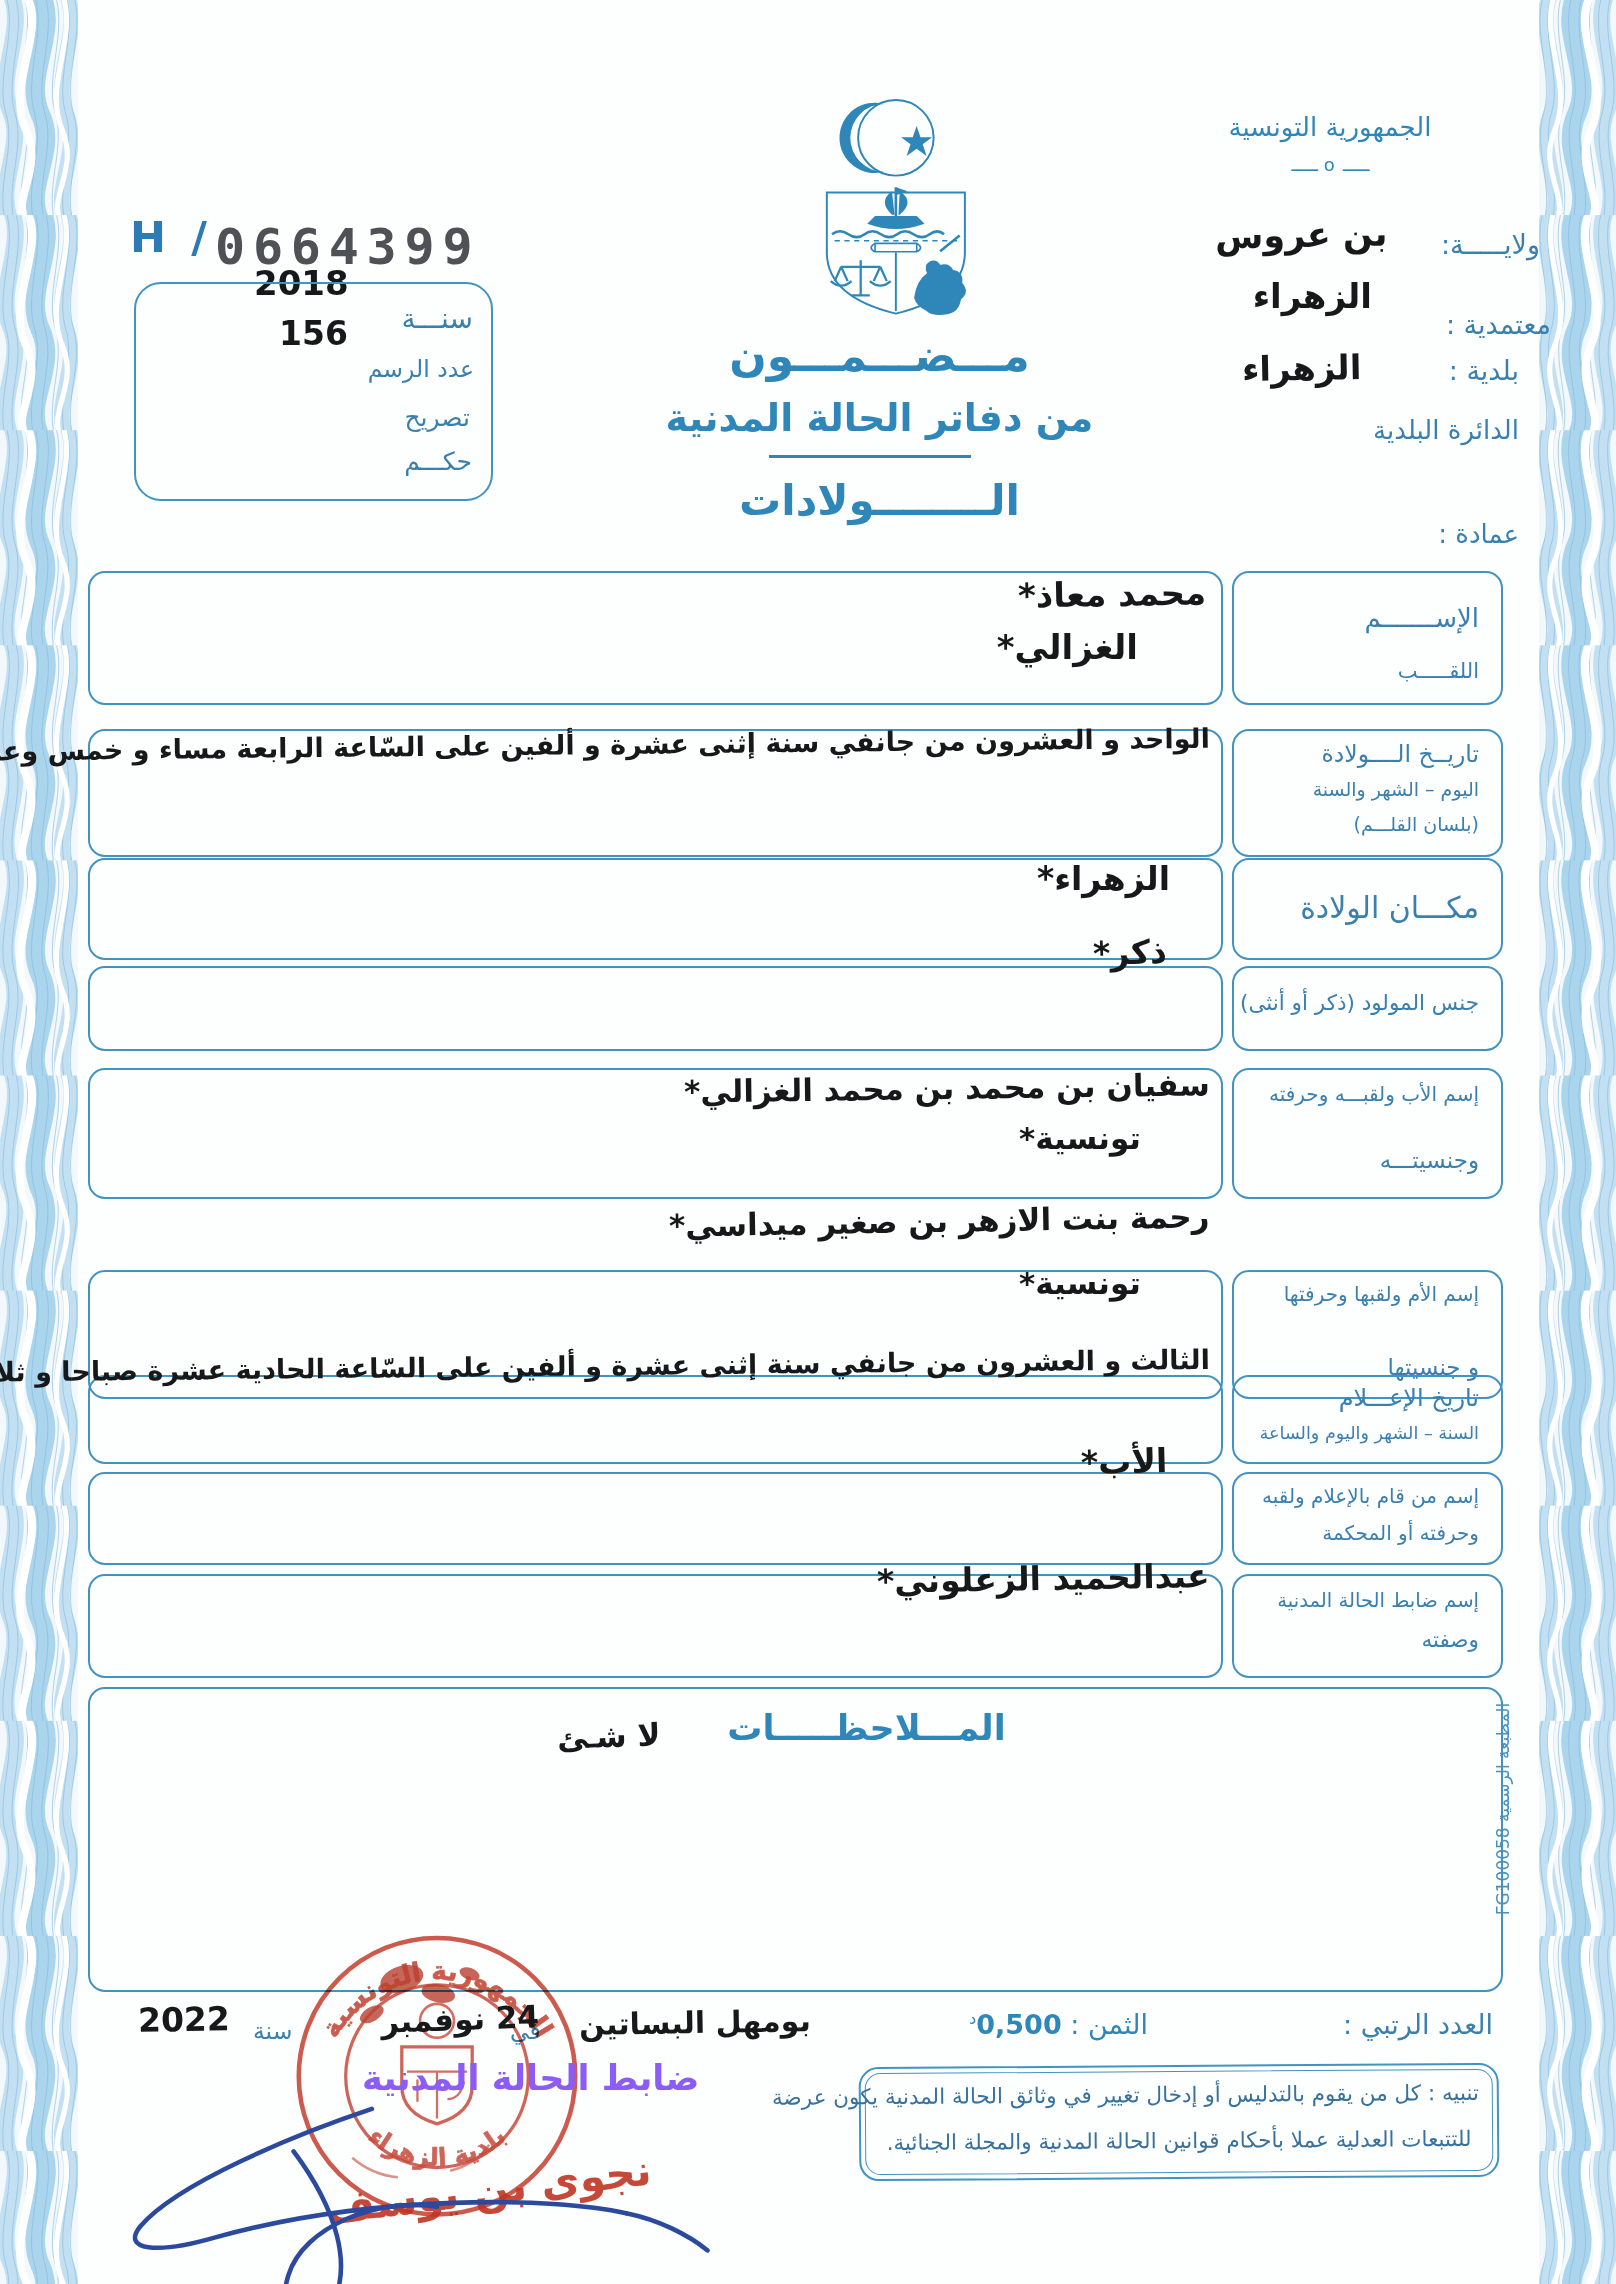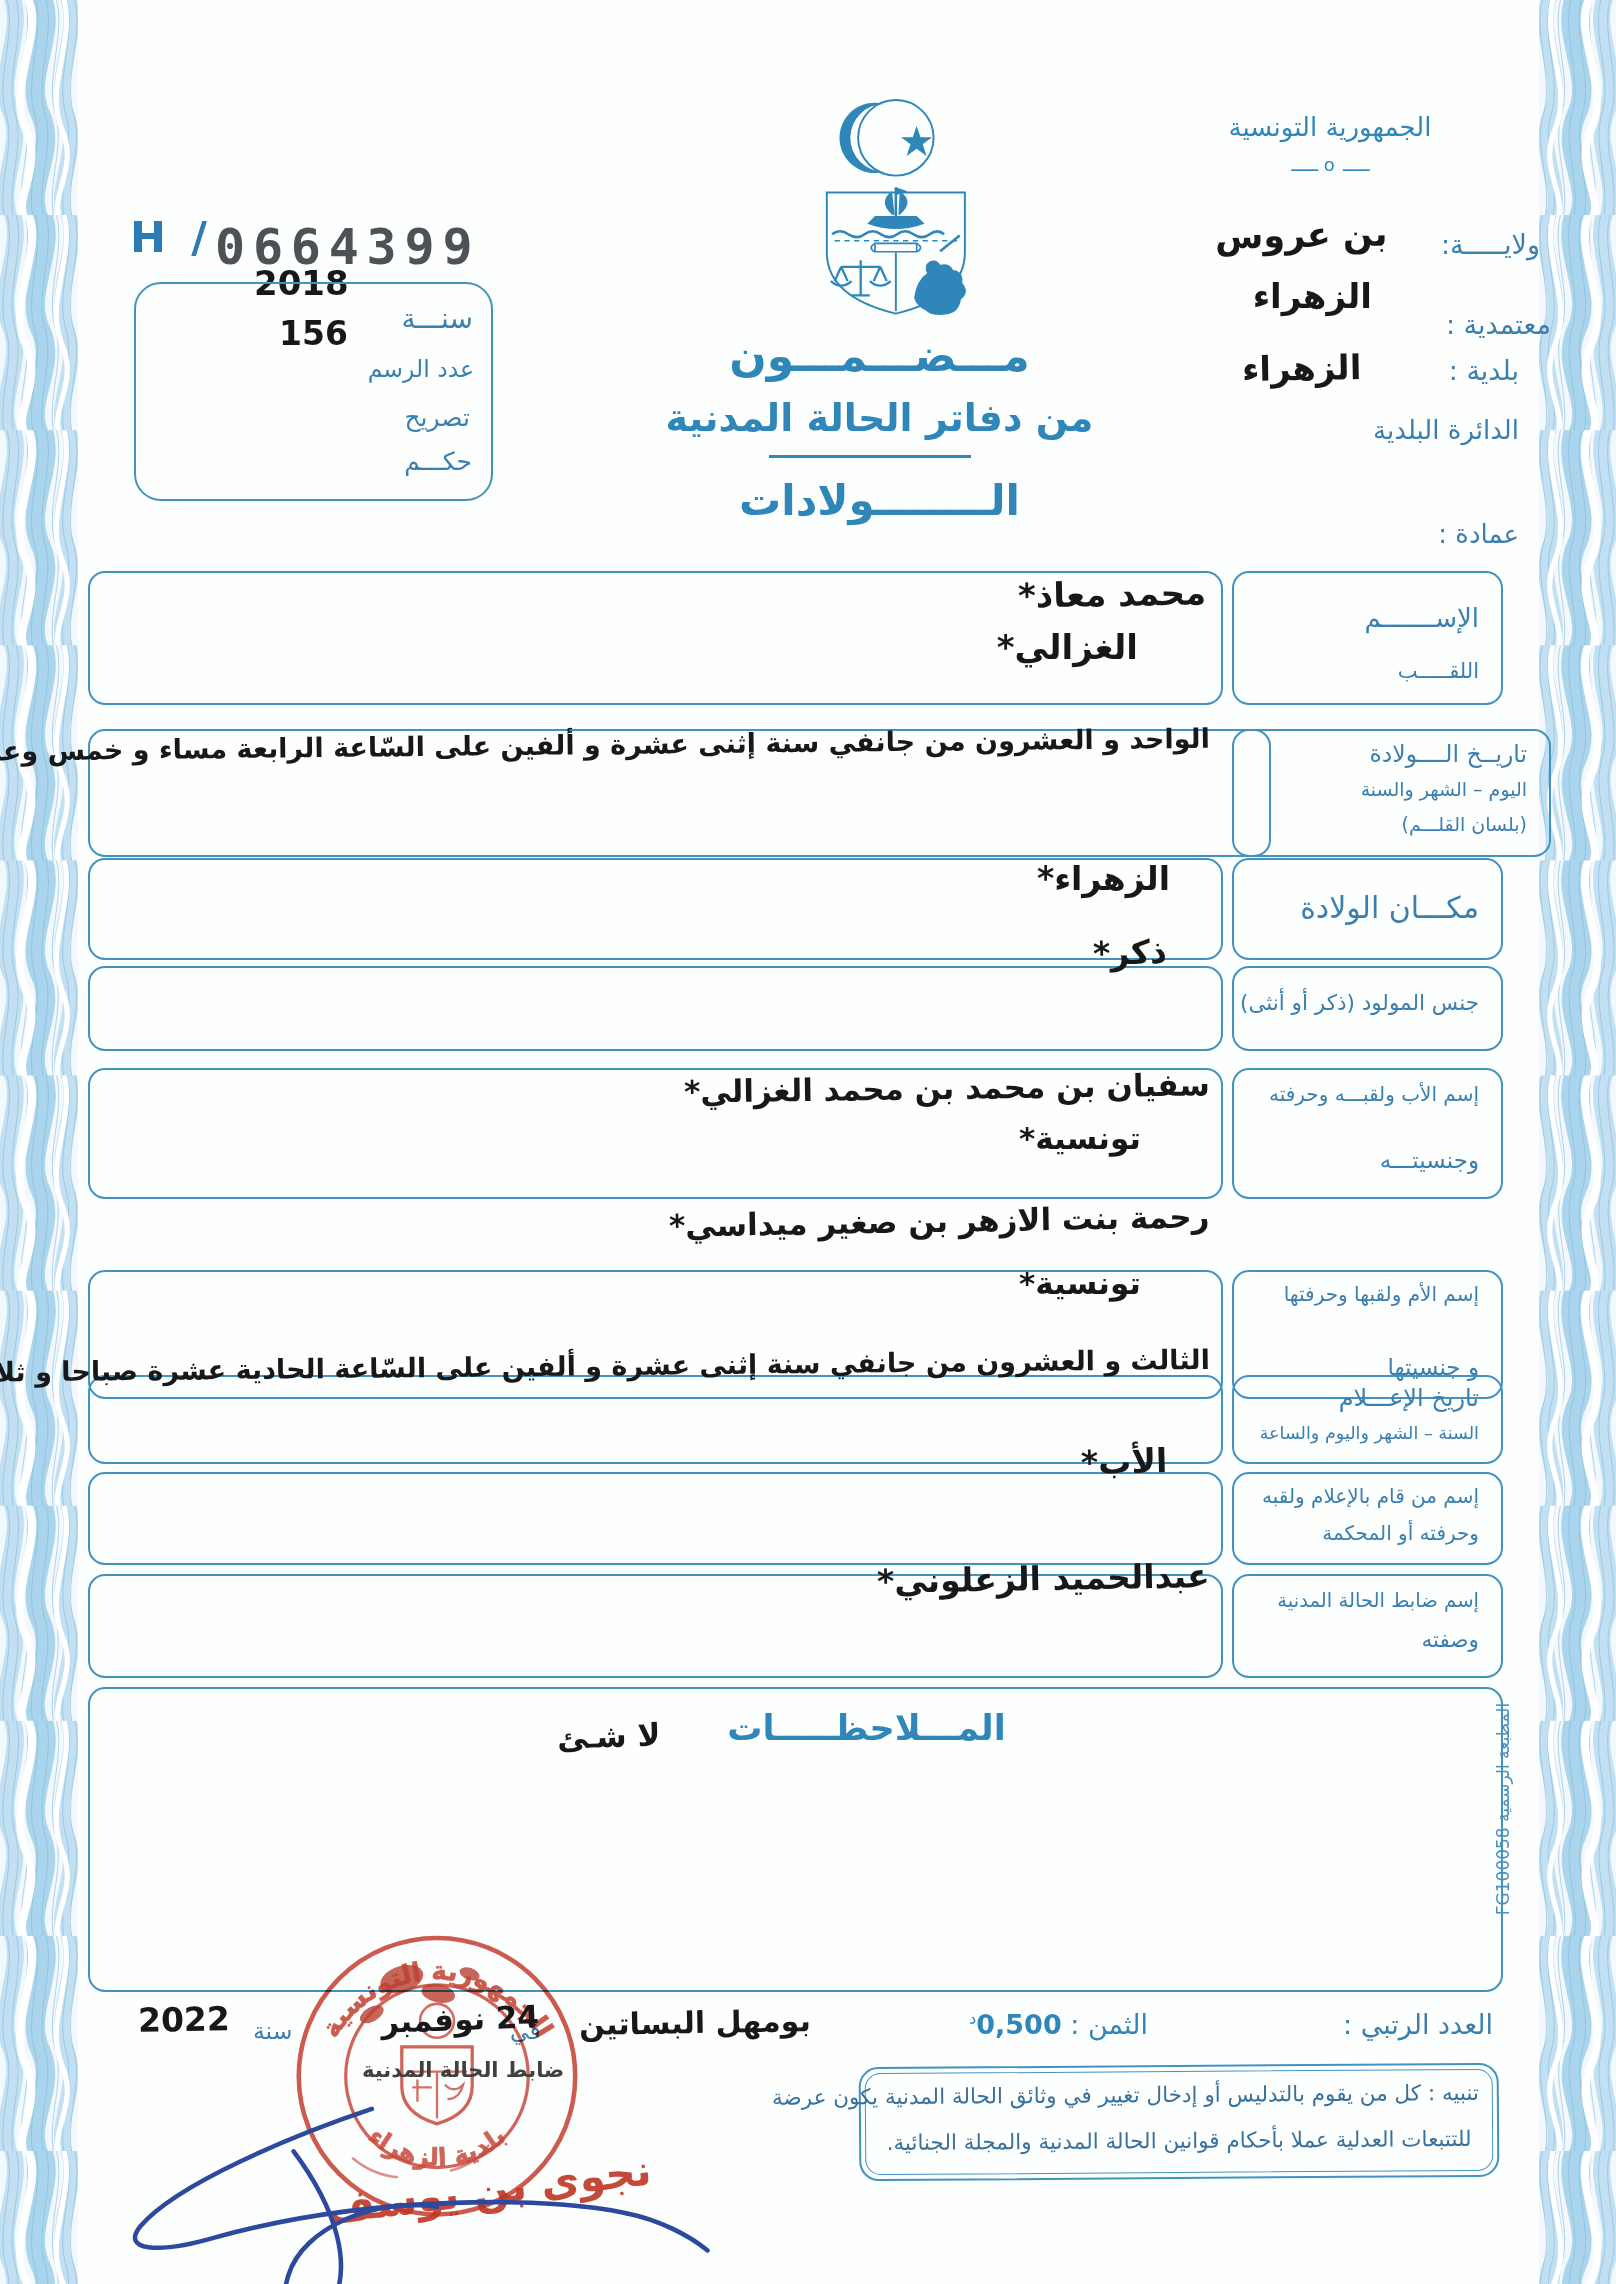--- a/index.html
+++ b/index.html
@@ -49,21 +49,21 @@
   .reg-dec-l{right:1147px;top:403px;font-size:25px;}
   .reg-jud-l{right:1145px;top:447px;font-size:25px;}
 
   
   .t1{left:684px;top:330px;width:391px;text-align:center;font-size:44px;font-weight:bold;}
   .t2{left:619px;top:396px;width:521px;text-align:center;font-size:38px;font-weight:bold;}
   .t2u{left:769px;top:455px;width:202px;height:2.6px;background:var(--blue);}
   .t3{left:671px;top:476px;width:417px;text-align:center;font-size:42px;font-weight:bold;}
 
   
-  .r1{top:571px;height:130px;} .r2{top:729px;height:124px;padding-left:48px;} .r3{top:858px;height:98px;}
+  .r1{top:571px;height:130px;} .r2{top:729px;height:124px;} .r3{top:858px;height:98px;}
   .r4{top:966px;height:81px;} .r5{top:1068px;height:127px;} .r6{top:1270px;height:125px;}
   .r7{top:1375px;height:85px;} .r8{top:1472px;height:89px;} .r9{top:1574px;height:100px;}
 
   .r1 .la{top:30px;font-size:26px;} .r1 .lb{top:86px;font-size:21px;}
   .r2 .la{top:9px;font-size:23.5px;} .r2 .lb{top:47px;font-size:19px;} .r2 .lc{top:82px;font-size:19px;}
   .r3 .la{top:30px;font-size:30px;}
   .r4 .la{top:22px;font-size:21.5px;}
   .r5 .la{top:11.7px;font-size:20px;} .r5 .lb{top:77px;font-size:23px;}
   .r6 .la{top:10.4px;font-size:20px;} .r6 .lb{top:82px;font-size:23px;}
   .r7 .la{top:6.5px;font-size:24px;} .r7 .lb{top:46px;font-size:17.6px;}
@@ -91,21 +91,21 @@
   
   .ordinal{right:124px;top:2009px;font-size:27px;}
   .price{right:469px;top:2009px;font-size:27px;color:var(--blue);}
   .price b{font-weight:bold;}
   .price sup{font-size:15.6px;}
   .place-v{left:579px;top:2005px;font-size:30px;transform:rotate(-1deg);}
   .date-prefix{left:510px;top:2017px;font-size:23.5px;}
   .date-v{left:381px;top:2001px;font-size:31px;transform:rotate(-2deg);z-index:7;}
   .year-w{left:253px;top:2017px;font-size:23.5px;}
   .year-v{left:138px;top:2000px;font-size:33px;transform:rotate(-1deg);}
-  .officer-title{left:362px;top:2058px;font-size:21px;font-weight:bold;color:#404040;z-index:8;}
+  .officer-title{left:362px;top:2058px;font-size:35px;font-weight:bold;color:#8b5cf6;z-index:8;}
 
   
   .warnbox{left:859px;top:2065px;width:636px;height:110px;border:2px solid var(--border-blue);border-radius:19.6px;transform:rotate(-.4deg);}
   .warnbox .inner{position:absolute;inset:3.9px;border:1.3px solid var(--border-blue);border-radius:15.6px;}
   .warn1{left:13px;right:13px;top:10.4px;text-align:center;font-size:21.5px;color:#38719c;}
   .warn2{left:13px;right:13px;top:56px;text-align:center;font-size:21.5px;color:#38719c;}
 
   
   .stamp{left:274px;top:1923px;z-index:5;opacity:.92;mix-blend-mode:multiply;}
   .redname{left:325px;top:2165px;font-size:42px;font-weight:bold;color:var(--red);transform:rotate(-7deg);opacity:.9;z-index:6;}

